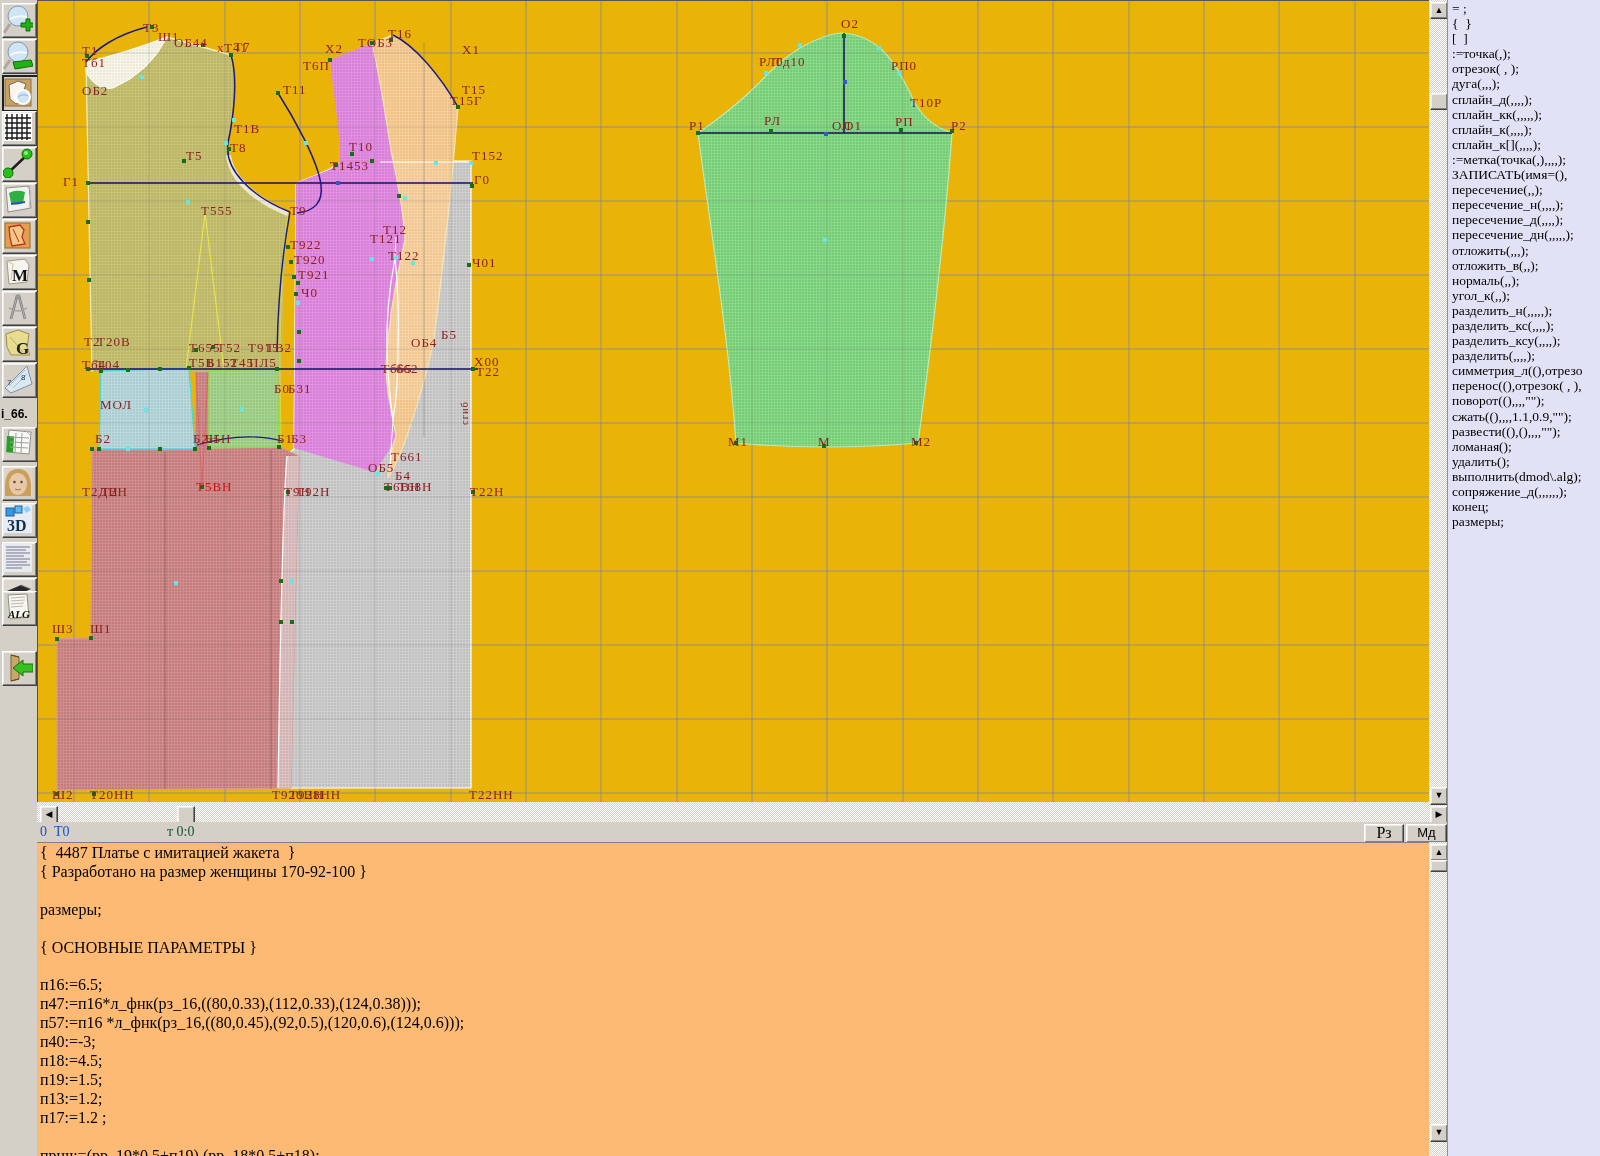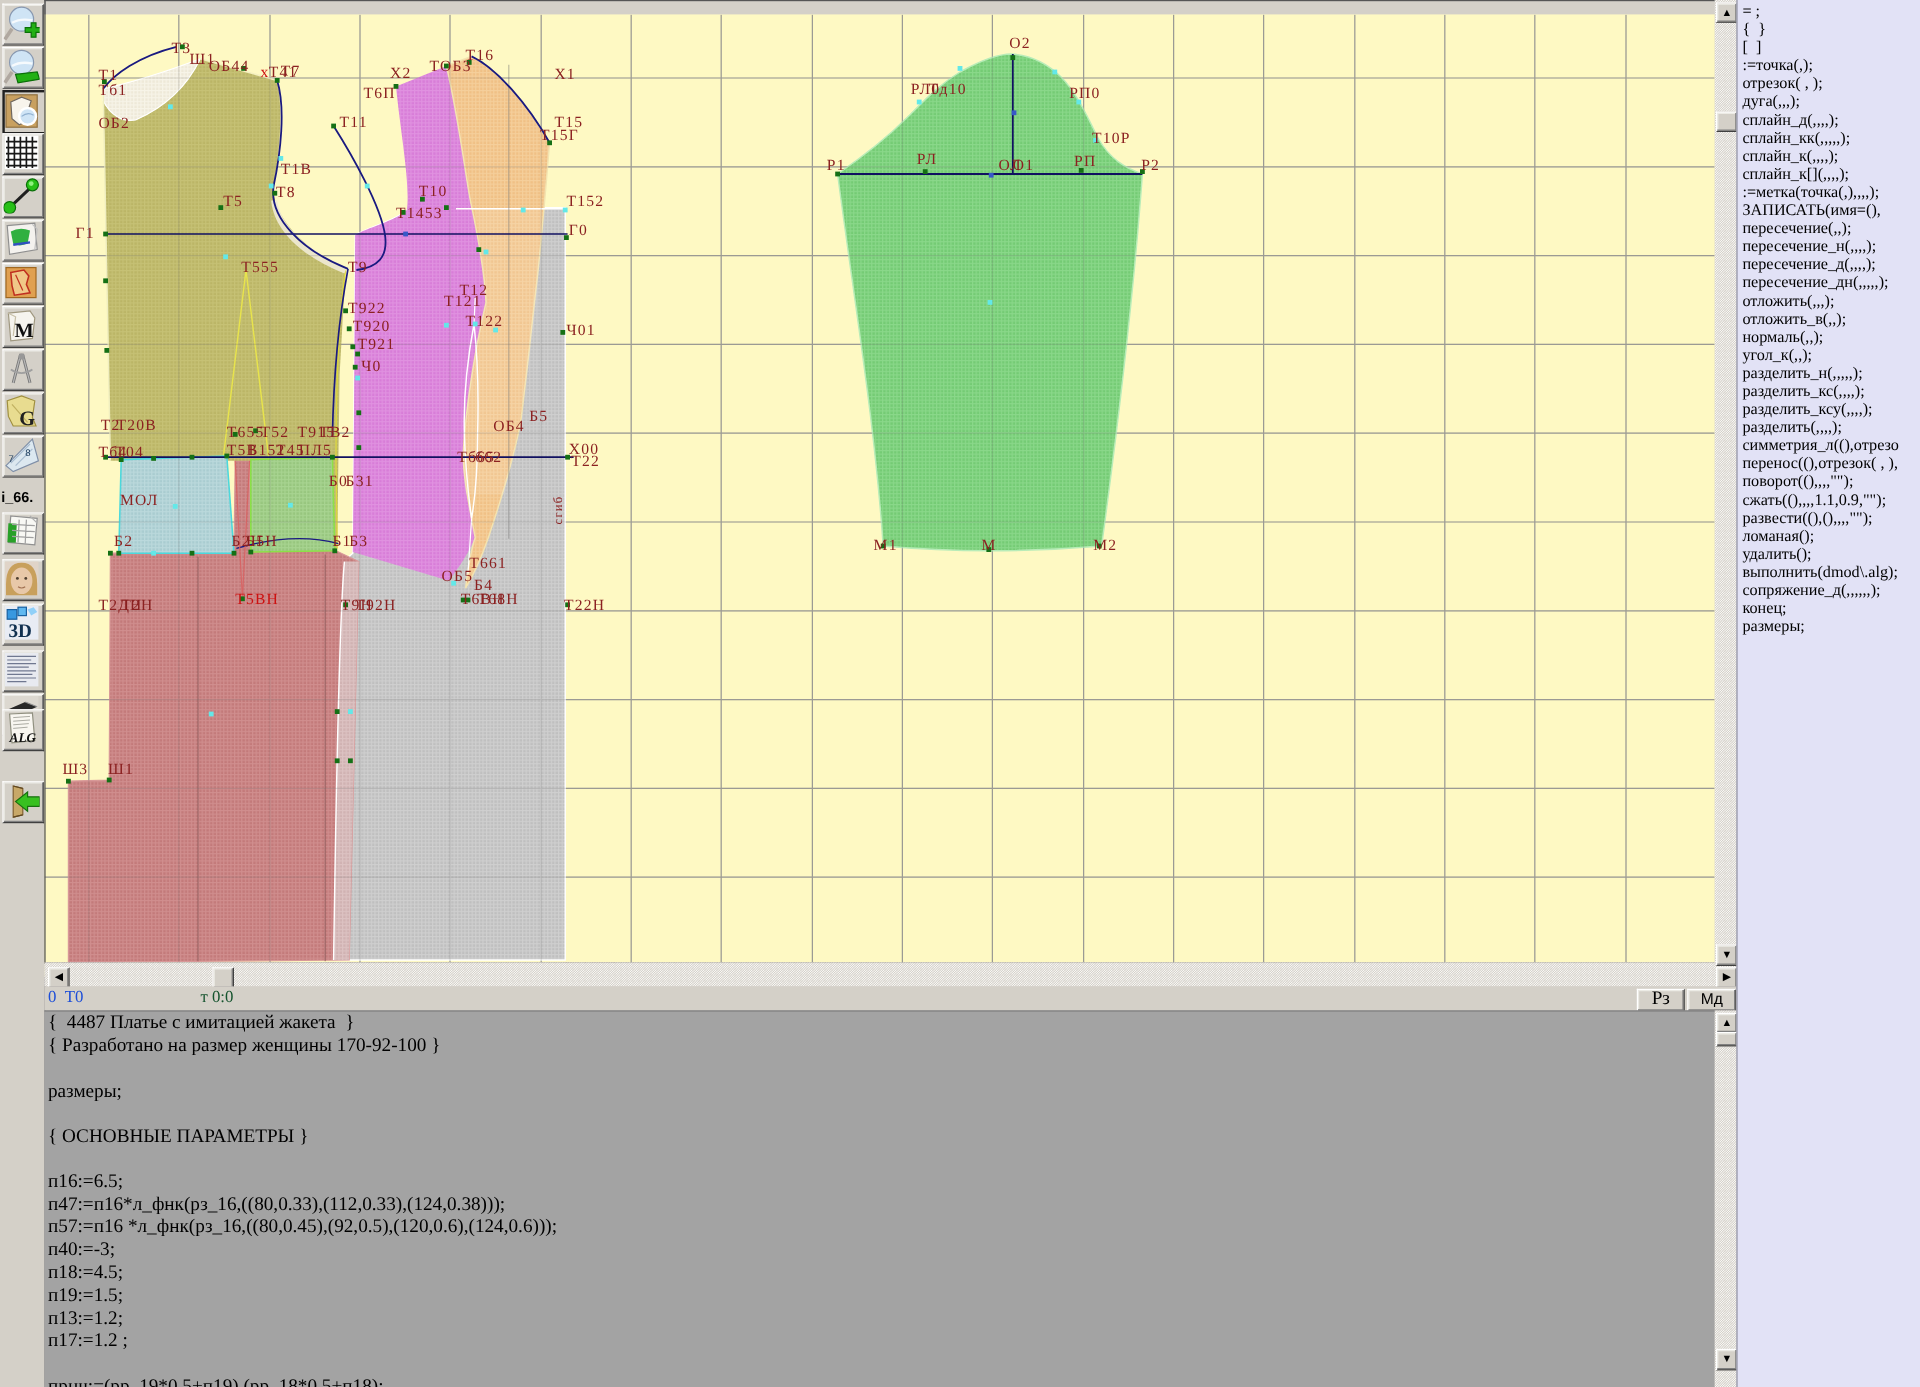--- a/index.html
+++ b/index.html
@@ -116,21 +116,21 @@
       <path d="M5 3 L24 2 L26 25 L7 27 z" fill="#f8f6f0" stroke="#909080"></path>
       <path d="M8 6 L22 5 M8 9 L22 8 M8 12 L21 11 M8 15 L20 14" stroke="#a8a8a0" stroke-width="0.8"></path>
       <text x="5" y="26" font-family="Liberation Serif,serif" font-size="11" font-weight="bold" fill="#101010">ALG</text>
     </svg></div>
 <div class="btn" style="top:651px;"><svg width="30" height="30" viewBox="0 0 30 30">
       <path d="M8 3 L16 5 L16 27 L8 29 z" fill="#c8a868" stroke="#806030"></path>
       <path d="M8 3 L16 5 M8 29 L16 27" stroke="#604820"></path>
       <path d="M28 12 L18 12 L18 8 L8 16 L18 24 L18 20 L28 20 z" fill="#38c020" stroke="#187010" transform="translate(2,0)"></path>
     </svg></div>
 <div class="abs" style="left:1px;top:404px;width:35px;height:20px;background:#d4d0c8;font-family:'Liberation Sans',sans-serif;font-size:12px;font-weight:bold;color:#000;line-height:20px">i_66.</div>
-<div class="abs" style="left:37px;top:12px;width:1392px;height:802px;background:#fef9c3;overflow:hidden">
+<div class="abs" style="left:37px;top:0;width:1392px;height:802px;background:#eab308;overflow:hidden">
 <svg width="1392" height="802" viewBox="37 0 1392 802">
 <defs>
 <pattern id="khaki" width="3" height="3" patternUnits="userSpaceOnUse">
           <rect width="3" height="3" fill="#bbb566"></rect>
           <path d="M0 0.5 H3 M0.5 0 V3" stroke="#c6c175" stroke-width="1"></path>
         </pattern>
 <pattern id="cream" width="3" height="3" patternUnits="userSpaceOnUse">
           <rect width="3" height="3" fill="#eee9d8"></rect>
           <path d="M0 0.5 H3 M0.5 0 V3" stroke="#f7f4e8" stroke-width="1"></path>
         </pattern>
@@ -393,21 +393,21 @@
 <div class="sb arr" style="left:1430px;top:806px;width:16px;height:16px">▶</div>
 <div class="abs" style="left:1429px;top:0;width:18px;height:803px;background:#d4d0c8;background-image:linear-gradient(45deg,#fff 25%,transparent 25%,transparent 75%,#fff 75%),linear-gradient(45deg,#fff 25%,transparent 25%,transparent 75%,#fff 75%);background-size:2px 2px;background-position:0 0,1px 1px;"></div>
 <div class="sb arr" style="left:1430px;top:2px;width:16px;height:15px">▲</div>
 <div class="sb" style="left:1430px;top:93px;width:16px;height:15px"></div>
 <div class="sb arr" style="left:1430px;top:787px;width:16px;height:16px">▼</div>
 <div class="abs" style="left:37px;top:822px;width:1410px;height:20px;background:#d4d0c8"></div>
 <div class="abs" style="left:40px;top:824px;font-size:14px;color:#1d4ed8">0&nbsp;&nbsp;Т0</div>
 <div class="abs" style="left:167px;top:824px;font-size:14px;color:#14532d">т 0:0</div>
 <div class="sb" style="left:1364px;top:824px;width:38px;height:17px;font-family:'Liberation Serif',serif;font-size:16px;line-height:16px">Рз</div>
 <div class="sb" style="left:1406px;top:824px;width:39px;height:17px;font-family:Liberation Sans, sans-serif;font-size:13px;line-height:16px">Мд</div>
-<div class="abs" style="left:37px;top:842px;width:1392px;height:314px;background:#a3a3a3;border-top:1px solid #808080;overflow:hidden">
+<div class="abs" style="left:37px;top:842px;width:1392px;height:314px;background:#fdba74;border-top:1px solid #808080;overflow:hidden">
 <div style="position:absolute;left:3px;top:1px;font-size:16px;line-height:18.9px;color:#000;white-space:nowrap">
 {&nbsp;&nbsp;4487 Платье с имитацией жакета&nbsp;&nbsp;}<br>{ Разработано на размер женщины 170-92-100 }<br><br>размеры;<br><br>{ ОСНОВНЫЕ ПАРАМЕТРЫ }<br><br>п16:=6.5;<br>п47:=п16*л_фнк(рз_16,((80,0.33),(112,0.33),(124,0.38)));<br>п57:=п16 *л_фнк(рз_16,((80,0.45),(92,0.5),(120,0.6),(124,0.6)));<br>п40:=-3;<br>п18:=4.5;<br>п19:=1.5;<br>п13:=1.2;<br>п17:=1.2 ;<br><br>прнч:=(рр_19*0.5+п19),(рр_18*0.5+п18);
 </div>
   </div>
 <div class="abs" style="left:1429px;top:842px;width:18px;height:314px;background:#d4d0c8;background-image:linear-gradient(45deg,#fff 25%,transparent 25%,transparent 75%,#fff 75%),linear-gradient(45deg,#fff 25%,transparent 25%,transparent 75%,#fff 75%);background-size:2px 2px;background-position:0 0,1px 1px;"></div>
 <div class="sb arr" style="left:1430px;top:844px;width:16px;height:15px">▲</div>
 <div class="sb" style="left:1430px;top:860px;width:16px;height:10px"></div>
 <div class="sb arr" style="left:1430px;top:1124px;width:16px;height:16px">▼</div>
 <div class="abs" style="left:1447px;top:0;width:153px;height:1156px;background:#e2e2f6;border-left:1px solid #9090a0">
 <div style="position:absolute;left:4px;top:1px;font-size:13.5px;line-height:15.1px;color:#000;white-space:nowrap">

